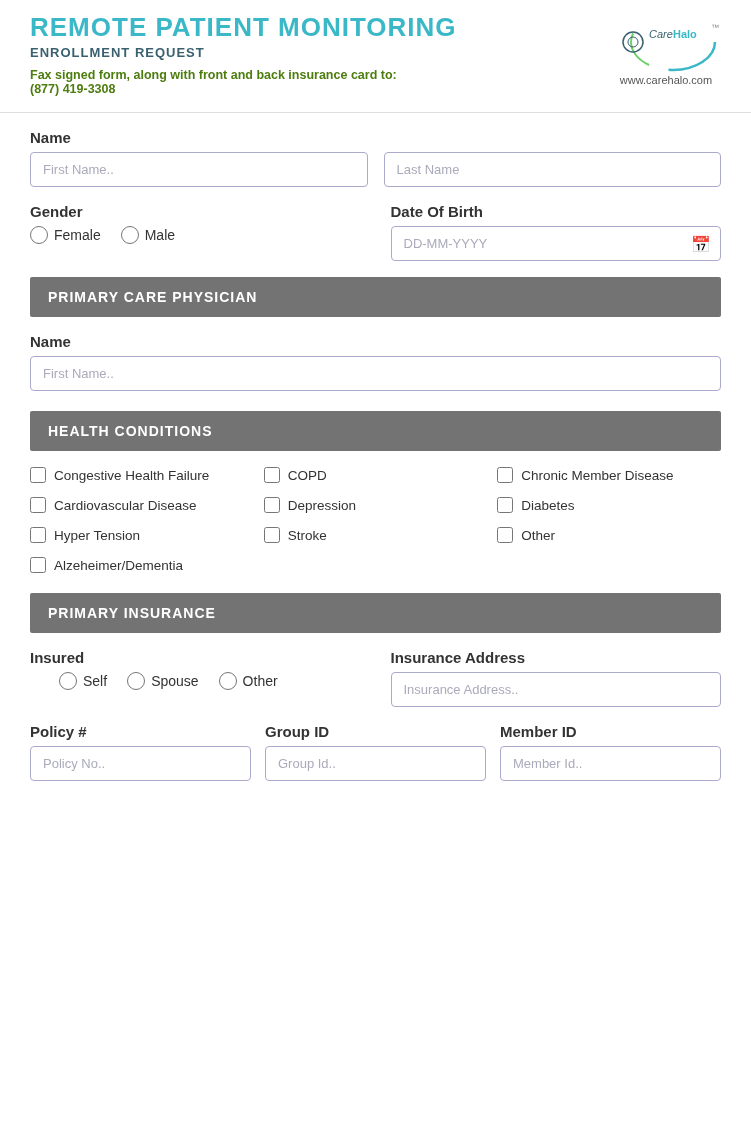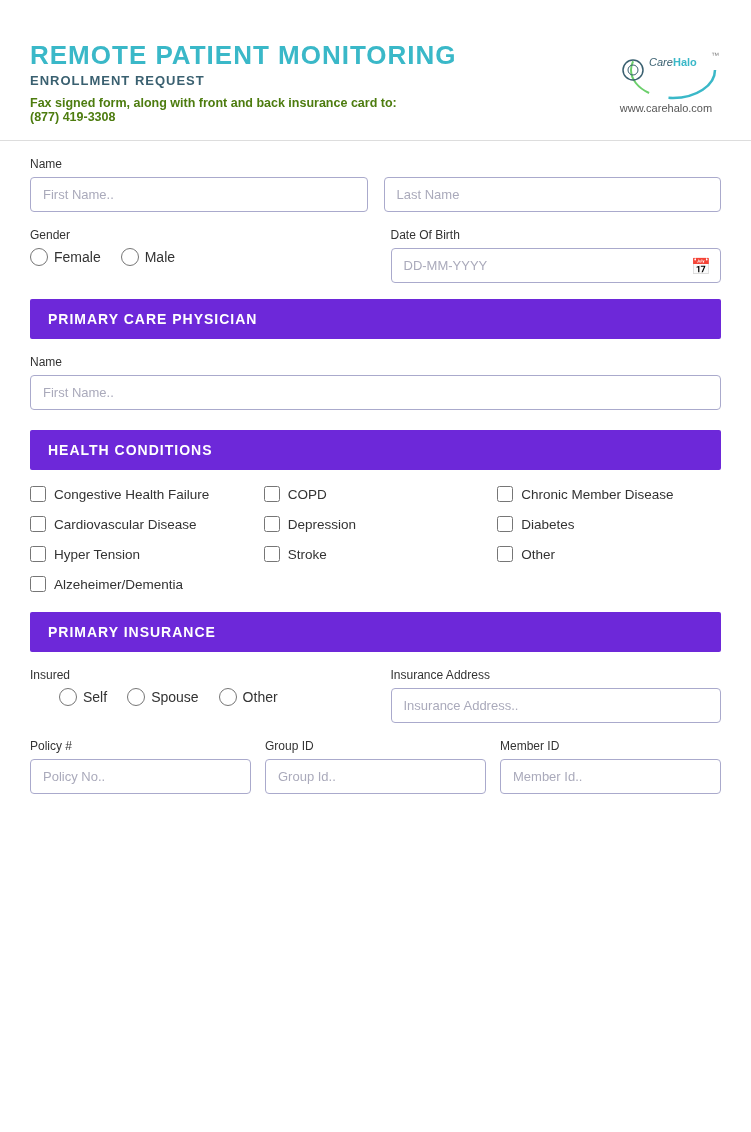--- a/index.html
+++ b/index.html
@@ -7,21 +7,21 @@
       font-family: Arial, sans-serif;
       background: #fff;
       width: 751px;
       min-height: 1132px;
       color: #333;
     }
     .header {
       display: flex;
       justify-content: space-between;
       align-items: flex-start;
-      padding: 40px 30px 16px 30px;
+      padding: 12px 30px 16px 30px;
       border-bottom: 1px solid #ddd;
     }
     .header-left {}
     .header-title {
       font-size: 26px;
       font-weight: bold;
       color: #3ab8c8;
       letter-spacing: 1px;
       text-transform: uppercase;
     }
@@ -53,24 +53,24 @@
       color: #555;
       margin-top: 2px;
     }
     .form-body {
       padding: 16px 30px;
     }
     .field-group {
       margin-bottom: 16px;
     }
     .field-label {
-      font-size: 12px;
+      font-size: 15px;
       color: #333;
       margin-bottom: 6px;
-      font-weight: normal;
+      font-weight: bold;
     }
     .field-row {
       display: flex;
       gap: 16px;
     }
     .field-col {
       flex: 1;
     }
     input[type="text"] {
       width: 100%;
@@ -111,21 +111,21 @@
     }
     .dob-icon {
       position: absolute;
       right: 10px;
       top: 50%;
       transform: translateY(-50%);
       color: #888;
       font-size: 16px;
     }
     .section-header {
-      background: #6d28d9;
+      background: #737373;
       color: #fff;
       font-size: 14px;
       font-weight: bold;
       letter-spacing: 1px;
       text-transform: uppercase;
       padding: 12px 18px;
       border-radius: 2px;
       margin-bottom: 16px;
     }
     .section-block {

